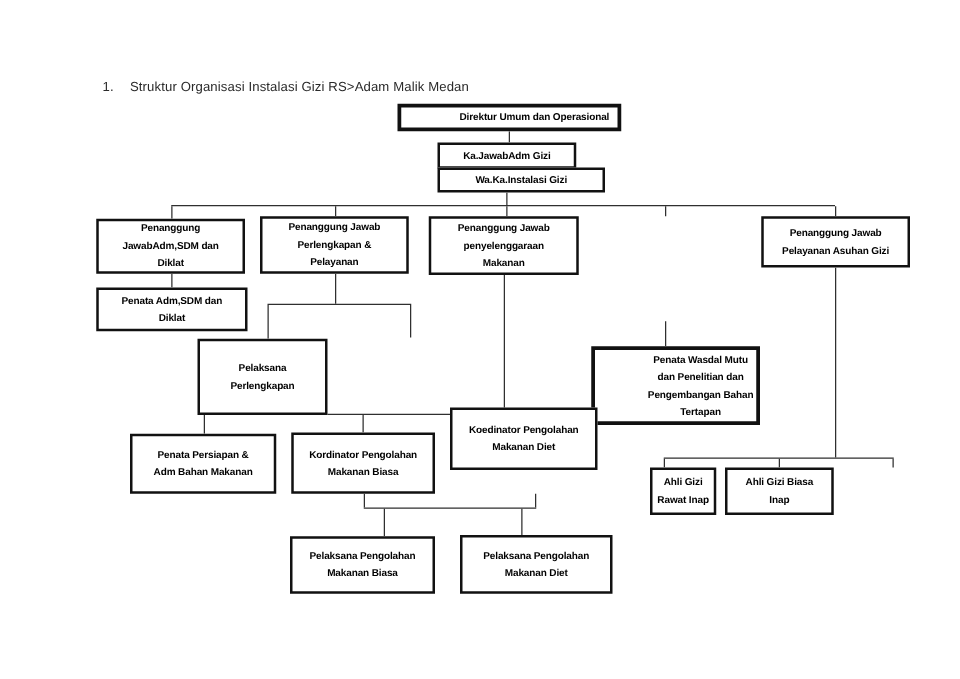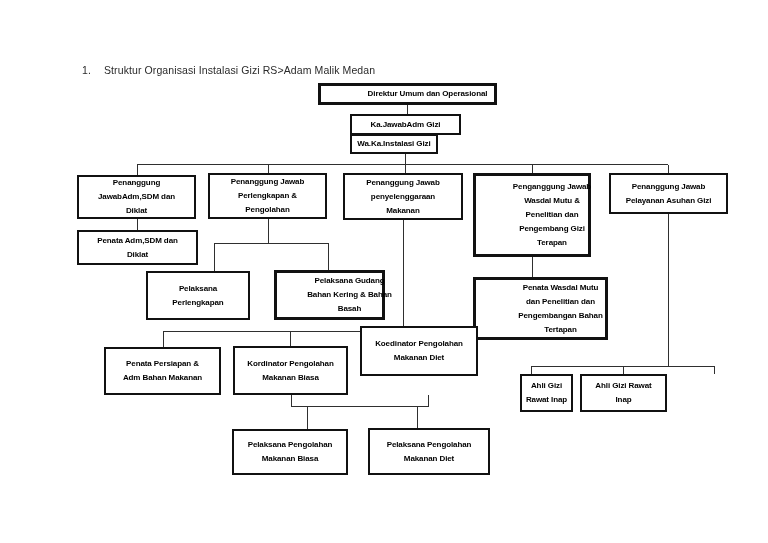--- a/index.html
+++ b/index.html
@@ -89,63 +89,51 @@
   <div class="vl" style="left:307px;top:407px;height:22px"></div>
   <div class="vl" style="left:417px;top:407px;height:21px"></div>
 
   <div class="box thick" style="left:318px;top:83px;width:179px;height:22px">
     <div class="ln">Direktur Umum dan Operasional</div>
   </div>
 
   <div class="box" style="left:350px;top:114px;width:111px;height:21px">
     <div class="ln">Ka.JawabAdm Gizi</div>
   </div>
-  <div class="box" style="left:350px;top:134px;width:88px;height:20px">
+  <div class="box" style="left:350px;top:134px;width:134px;height:20px">
     <div class="ln">Wa.Ka.Instalasi Gizi</div>
   </div>
 
   <div class="box" style="left:77px;top:175px;width:119px;height:44px">
     <div class="ln">Penanggung</div>
     <div class="ln">JawabAdm,SDM dan</div>
     <div class="ln">Diklat</div>
   </div>
   <div class="box" style="left:208px;top:173px;width:119px;height:46px">
     <div class="ln">Penanggung Jawab</div>
     <div class="ln">Perlengkapan &amp;</div>
-    <div class="ln">Pengolahan</div>
+    <div class="ln">Pelayanan</div>
   </div>
   <div class="box" style="left:343px;top:173px;width:120px;height:47px">
     <div class="ln">Penanggung Jawab</div>
     <div class="ln">penyelenggaraan</div>
     <div class="ln">Makanan</div>
-  </div>
-  <div class="box thick" style="left:473px;top:173px;width:118px;height:84px">
-    <div class="ln">Penganggung Jawab</div>
-    <div class="ln">Wasdal Mutu &amp;</div>
-    <div class="ln">Penelitian dan</div>
-    <div class="ln">Pengembang Gizi</div>
-    <div class="ln">Terapan</div>
   </div>
   <div class="box" style="left:609px;top:173px;width:119px;height:41px">
     <div class="ln">Penanggung Jawab</div>
     <div class="ln">Pelayanan Asuhan Gizi</div>
   </div>
 
   <div class="box" style="left:77px;top:230px;width:121px;height:35px">
     <div class="ln">Penata Adm,SDM dan</div>
     <div class="ln">Diklat</div>
   </div>
-  <div class="box" style="left:146px;top:271px;width:104px;height:49px">
+  <div class="box" style="left:158px;top:271px;width:104px;height:61px">
     <div class="ln">Pelaksana</div>
     <div class="ln">Perlengkapan</div>
-  </div>
-  <div class="box thick" style="left:274px;top:270px;width:111px;height:50px">
-    <div class="ln">Pelaksana Gudang</div>
-    <div class="ln">Bahan Kering &amp; Bahan</div>
-    <div class="ln">Basah</div>
   </div>
   <div class="box thick" style="left:473px;top:277px;width:135px;height:63px">
     <div class="ln">Penata Wasdal Mutu</div>
     <div class="ln">dan Penelitian dan</div>
     <div class="ln">Pengembangan Bahan</div>
     <div class="ln">Tertapan</div>
   </div>
 
   <div class="box" style="left:104px;top:347px;width:117px;height:48px">
     <div class="ln">Penata Persiapan &amp;</div>
@@ -157,21 +145,21 @@
   </div>
   <div class="box" style="left:360px;top:326px;width:118px;height:50px">
     <div class="ln">Koedinator Pengolahan</div>
     <div class="ln">Makanan Diet</div>
   </div>
   <div class="box" style="left:520px;top:374px;width:53px;height:38px">
     <div class="ln">Ahli Gizi</div>
     <div class="ln">Rawat Inap</div>
   </div>
   <div class="box" style="left:580px;top:374px;width:87px;height:38px">
-    <div class="ln">Ahli Gizi Rawat</div>
+    <div class="ln">Ahli Gizi Biasa</div>
     <div class="ln">Inap</div>
   </div>
 
   <div class="box" style="left:232px;top:429px;width:116px;height:46px">
     <div class="ln">Pelaksana Pengolahan</div>
     <div class="ln">Makanan Biasa</div>
   </div>
   <div class="box" style="left:368px;top:428px;width:122px;height:47px">
     <div class="ln">Pelaksana Pengolahan</div>
     <div class="ln">Makanan Diet</div>

